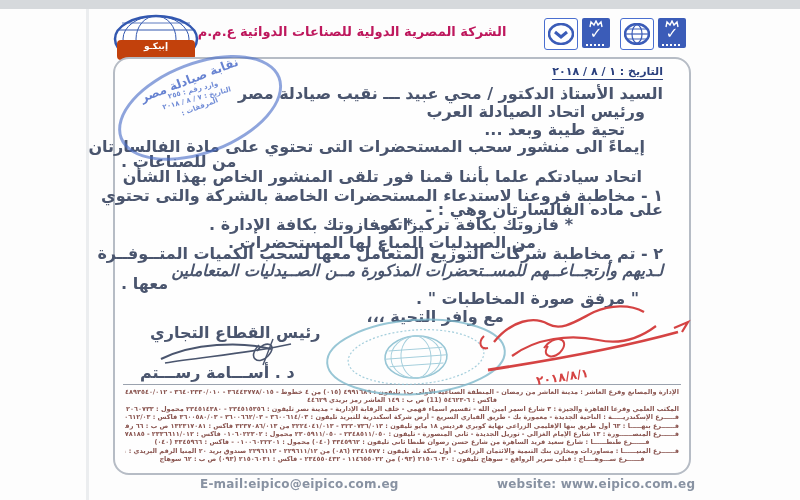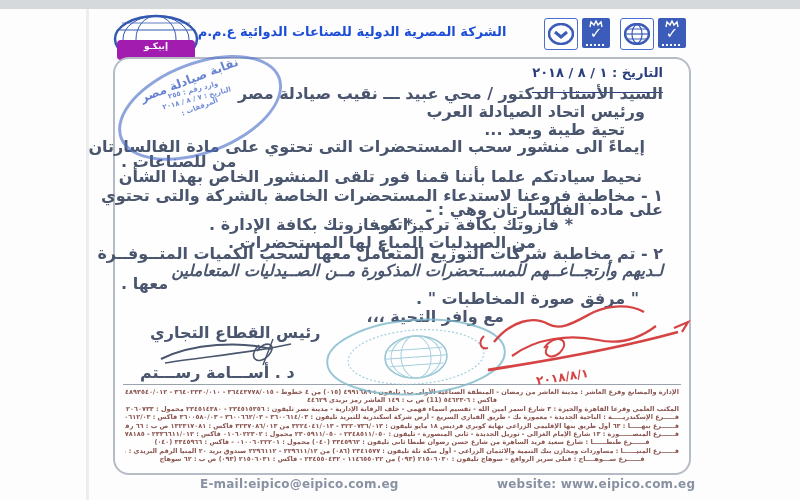--- a/index.html
+++ b/index.html
@@ -3,42 +3,42 @@
 <meta charset="utf-8">
 <style>
   html,body{margin:0;padding:0;background:#ffffff;}
   .page{position:relative;width:800px;height:500px;background:#fdfdfd;overflow:hidden;
         font-family:"DejaVu Sans",sans-serif;}
   .top-strip{position:absolute;left:0;top:0;width:800px;height:9px;background:#d6d9dc;}
   .left-streak{position:absolute;left:86px;top:9px;width:3px;height:491px;background:#ebedef;}
 
   
   .logo{position:absolute;left:112px;top:13px;width:88px;height:52px;}
-  .logo-band{position:absolute;left:5px;top:27px;width:78px;height:20px;background:#a21caf;
+  .logo-band{position:absolute;left:5px;top:27px;width:78px;height:20px;background:#c2410c;
              border-radius:4px;color:#fff;font-size:9px;font-weight:bold;text-align:center;
              line-height:13px;direction:rtl;}
   .company-name{position:absolute;left:186px;top:24px;width:332px;text-align:center;
-                direction:rtl;font-size:13px;font-weight:bold;color:#1d4ed8;white-space:nowrap;}
+                direction:rtl;font-size:13px;font-weight:bold;color:#be185d;white-space:nowrap;}
   .badges{position:absolute;left:544px;top:18px;display:flex;gap:10px;}
   .badge-group{display:flex;gap:4px;}
   .badge-oval{width:32px;height:30px;background:#fff;border:1.5px solid #4a6fd0;border-radius:3px;
               display:flex;align-items:center;justify-content:center;}
   .badge-check{position:relative;width:28px;height:30px;background:#3b5cb8;border-radius:2px;
                display:flex;align-items:center;justify-content:center;color:#fff;
                font-size:15px;font-weight:bold;}
   .badge-check svg{position:absolute;left:6px;top:2px;}
   .badge-check .dots{position:absolute;bottom:2px;left:4px;width:20px;height:2px;
                      background:repeating-linear-gradient(90deg,#fff 0 2px,transparent 2px 4px);}
 
   
   .letter-box{position:absolute;left:113px;top:57px;width:574px;height:414px;
               border:2px solid #b6bcc5;border-radius:16px;background:#fefefe;}
   .ln{position:absolute;white-space:nowrap;direction:rtl;font-size:16px;font-weight:bold;
       color:#4a556e;}
-  .date{color:#2a3f7d;border-bottom:1.5px solid #2a3f7d;padding-bottom:12px;font-size:13px;}
+  .date{color:#2a3f7d;border-bottom:1.5px solid #2a3f7d;padding-bottom:1px;font-size:11px;}
 
   
   .sig-svg{position:absolute;left:38px;top:276px;}
 
   
   .foot-sep{position:absolute;left:8px;right:8px;top:325px;border-top:1px solid #9aa2ae;}
   .foot{position:absolute;left:10px;right:10px;top:329px;text-align:center;direction:rtl;}
   .foot div{font-size:6.5px;line-height:8.4px;font-weight:bold;color:#8a5550;white-space:nowrap;
             overflow:hidden;}
   .email,.website{position:absolute;top:477px;font-size:12px;font-weight:bold;color:#8892a2;
@@ -119,21 +119,21 @@
     </div>
   </div>
 
   <div class="letter-box">
     <div class="ln date" style="top:6px;right:26px;">التاريخ : ١ / ٨ / ٢٠١٨</div>
     <div class="ln" style="top:25px;right:26px;">السيد الأستاذ الدكتور /  محي عبيد ـــ نقيب صيادلة مصر</div>
     <div class="ln" style="top:43px;right:44px;margin-left:36px;">ورئيس اتحاد الصيادلة العرب</div>
     <div class="ln" style="top:61px;right:64px;">تحية طيبة وبعد ...</div>
     <div class="ln" style="top:78px;right:44px;">إيماءً الى منشور سحب المستحضرات التى تحتوي على مادة الفالسارتان</div>
     <div class="ln" style="top:93px;left:6px;">من للصناعات .</div>
-    <div class="ln" style="top:108px;right:47px;">نحيط سيادتكم علما بأننا قمنا فور تلقى المنشور الخاص بهذا الشأن</div>
+    <div class="ln" style="top:108px;right:47px;">اتحاد سيادتكم علما بأننا قمنا فور تلقى المنشور الخاص بهذا الشأن</div>
     <div class="ln" style="top:127px;right:26px;">١ -  مخاطبة فروعنا لاستدعاء المستحضرات الخاصة بالشركة والتى تحتوي</div>
     <div class="ln" style="top:141px;right:26px;">على ماده الفالسارتان وهي : -</div>
     <div class="ln" style="top:156px;right:116px;">*  فازوتك  بكافة تركيزاته .</div>
     <div class="ln" style="top:156px;left:94px;">*  كوفازوتك بكافة الإدارة .</div>
     <div class="ln" style="top:174px;left:113px;">من الصيدليات المباع لها المستحضرات .</div>
     <div class="ln" style="top:185px;right:26px;text-align:center;">٢ -  تم مخاطبة شركات التوزيع المتعامل معها لسحب الكميات المتــوفــرة</div>
     <div class="ln" style="top:202px;right:26px;font-style:italic;">لـديهم وأرتجــاعــهم للمســتحضرات المذكورة مــن الصــيدليات المتعاملين</div>
     <div class="ln" style="top:215px;left:6px;">معها .</div>
     <div class="ln" style="top:230px;right:50px;">" مرفق صورة المخاطبات " .</div>
     <div class="ln" style="top:248px;right:185px;">مع وافر التحية ،،،</div>

